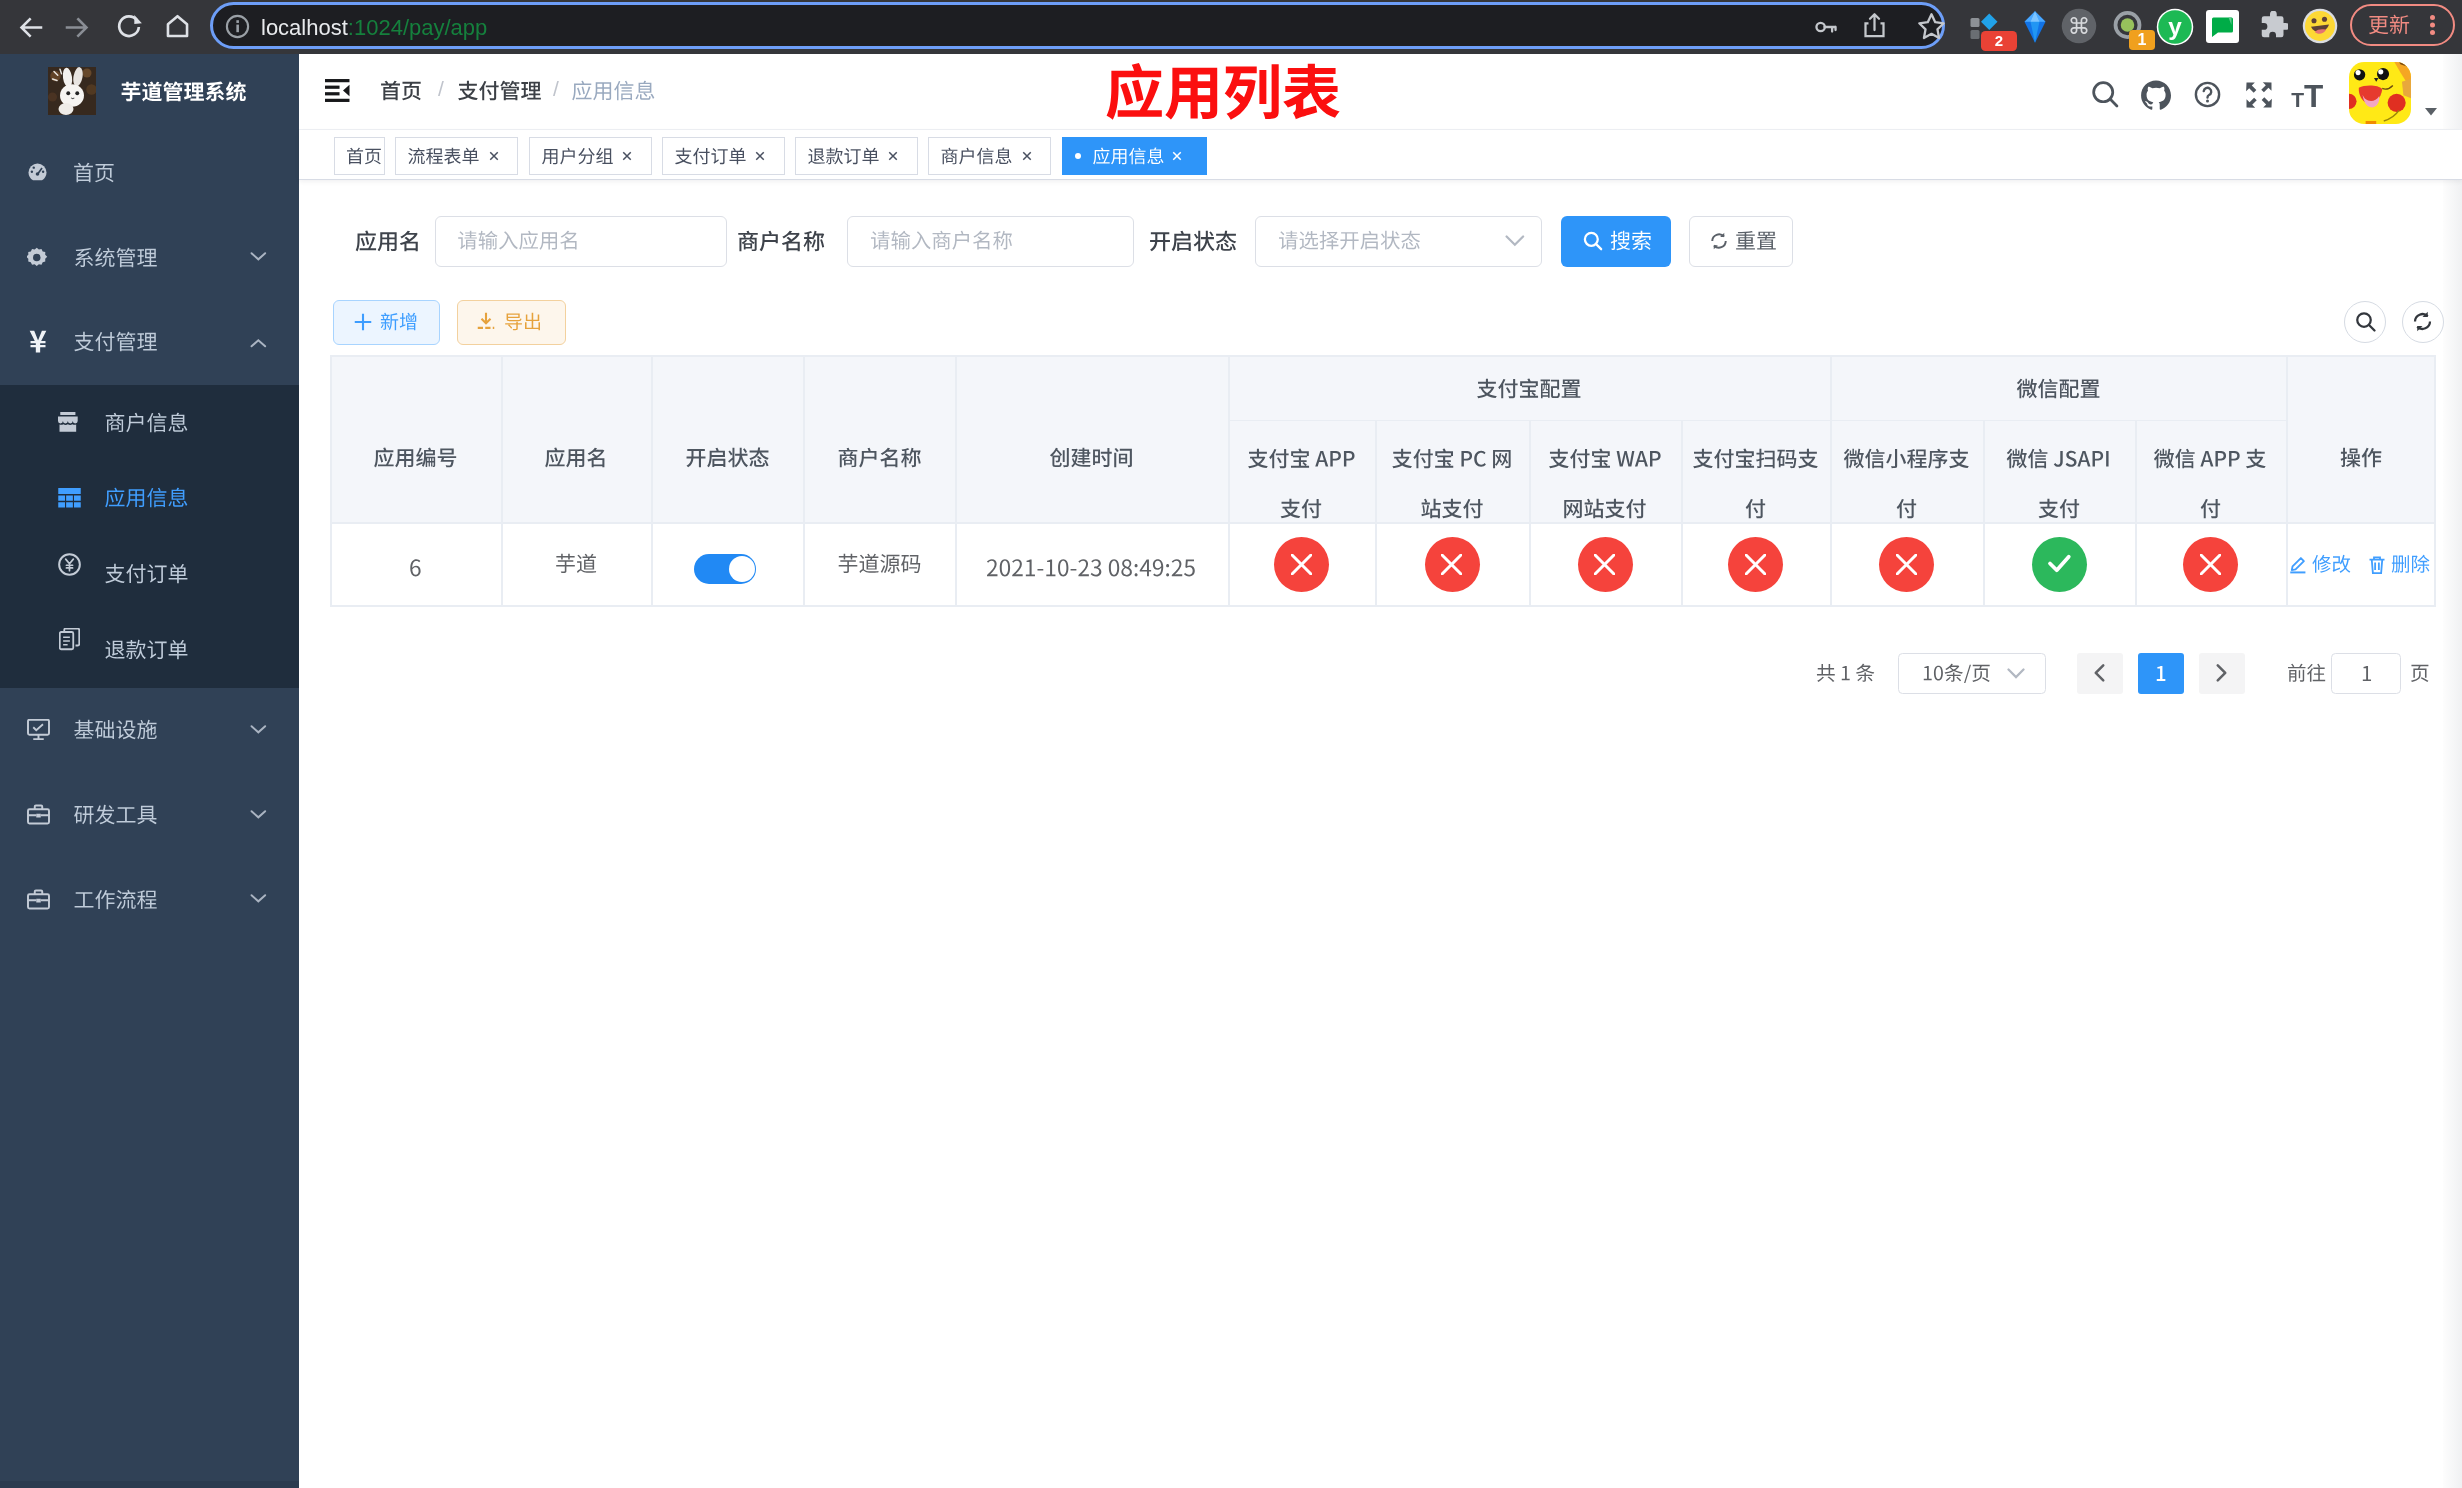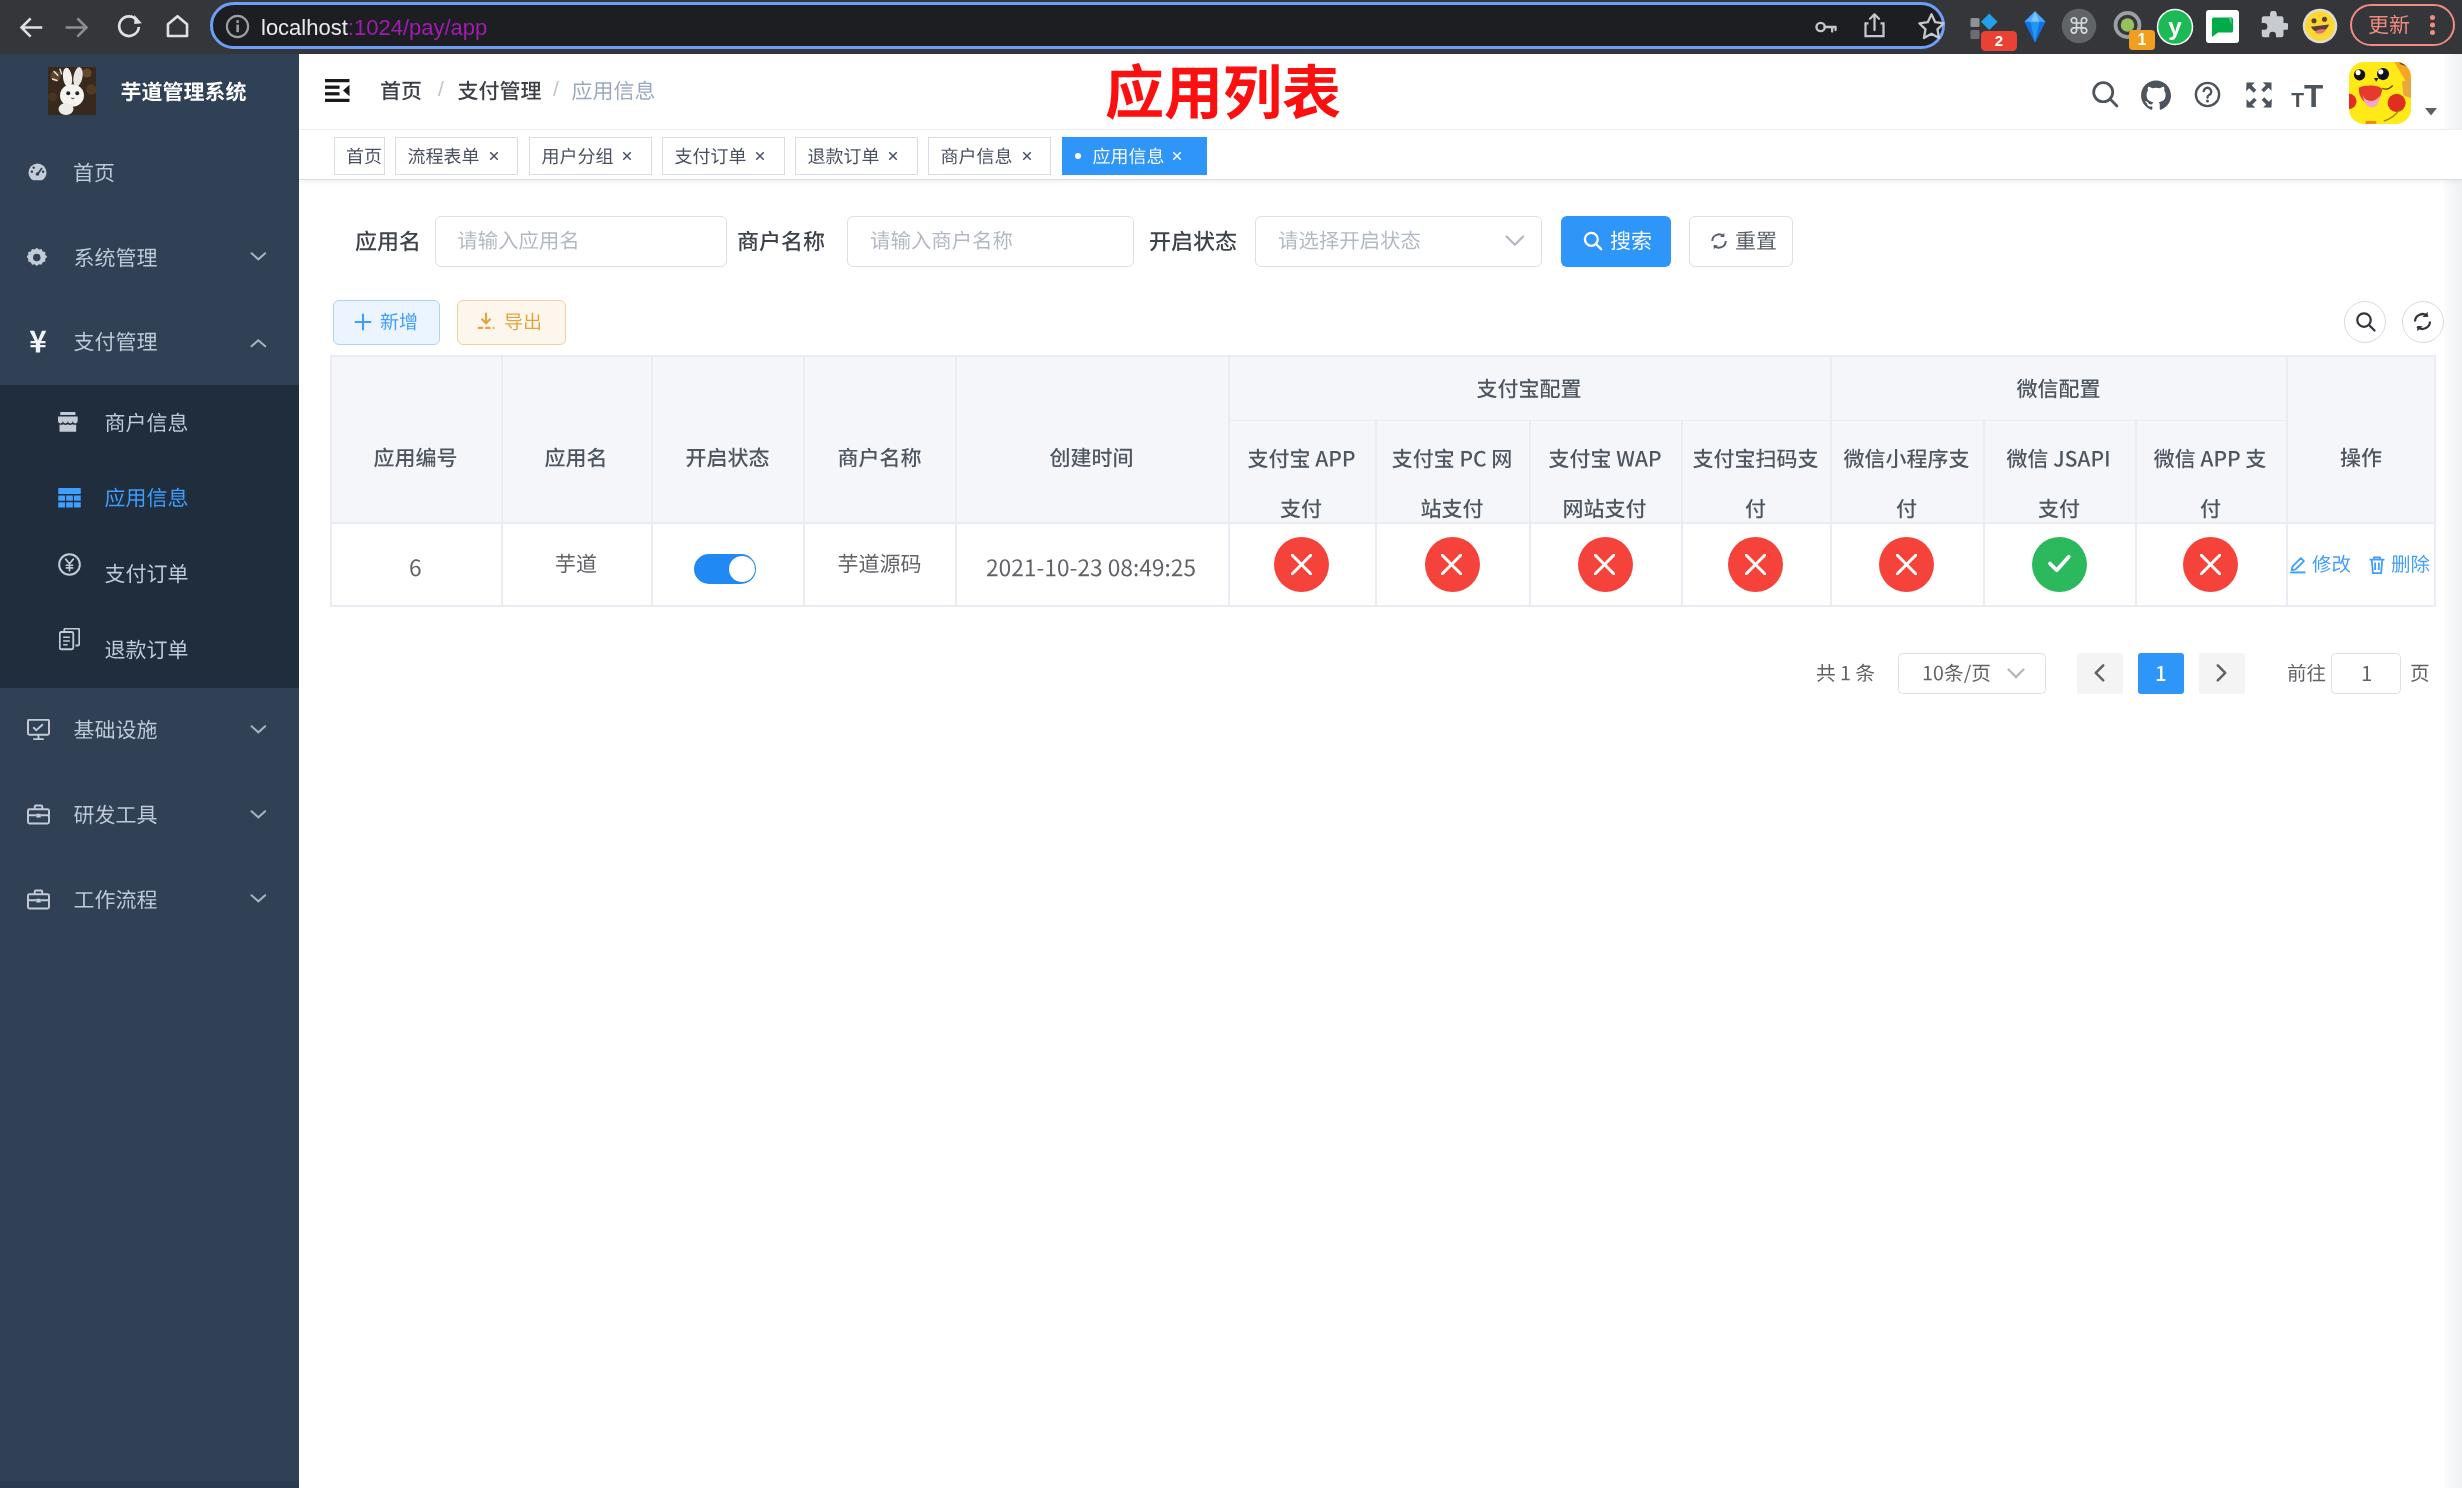--- a/index.html
+++ b/index.html
@@ -18,21 +18,21 @@
     </svg>
 <svg style="position:absolute;left:163px;top:12px" width="29" height="29" viewBox="0 0 38 38">
       <path d="M6.5 31.5V16L19 5.5 31.5 16v15.5z" stroke="#dee1e6" stroke-width="3.4" fill="none" stroke-linejoin="round"></path>
     </svg>
 <div style="position:absolute;left:210px;top:1.5px;width:1735px;height:47px;background:#1d1e22;border:3px solid #6d9ef8;border-radius:24px;box-sizing:border-box"></div>
 <svg style="position:absolute;left:225px;top:14.4px" width="25" height="25" viewBox="0 0 33 33">
       <circle cx="16.5" cy="16.5" r="14" stroke="#9aa0a6" stroke-width="2.8" fill="none"></circle>
       <rect x="15" y="14" width="3.4" height="10" fill="#9aa0a6"></rect>
       <rect x="15" y="8.2" width="3.4" height="3.6" fill="#9aa0a6"></rect>
     </svg>
-<div style="position:absolute;left:261px;top:15px;font:22px 'Liberation Sans',sans-serif;color:#e8eaed">localhost<span style="color:#a21caf">:1024/pay/app</span></div>
+<div style="position:absolute;left:261px;top:15px;font:22px 'Liberation Sans',sans-serif;color:#e8eaed">localhost<span style="color:#15803d">:1024/pay/app</span></div>
 <svg style="position:absolute;left:1813px;top:14.4px" width="26" height="26" viewBox="0 0 34 34">
       <circle cx="10" cy="17" r="5.5" stroke="#c4c7cc" stroke-width="3" fill="none"></circle>
       <path d="M15 17h14M25 17v6M29.5 17v4" stroke="#c4c7cc" stroke-width="3" fill="none" stroke-linecap="round"></path>
     </svg>
 <svg style="position:absolute;left:1861px;top:12px" width="27" height="27" viewBox="0 0 36 36">
       <path d="M18 4v20M12 9l6-6 6 6" stroke="#c4c7cc" stroke-width="3" fill="none" stroke-linecap="round" stroke-linejoin="round"></path>
       <path d="M10 15H6v17h24V15h-4" stroke="#c4c7cc" stroke-width="3" fill="none"></path>
     </svg>
 <svg style="position:absolute;left:1917px;top:12px" width="29" height="29" viewBox="0 0 38 38">
       <path d="M19 3l4.9 10.4 11.1 1.4-8.2 7.9 2.1 11.3L19 28.6 9.1 34l2.1-11.3L3 14.8l11.1-1.4z" stroke="#c4c7cc" stroke-width="3" fill="none" stroke-linejoin="round"></path>

